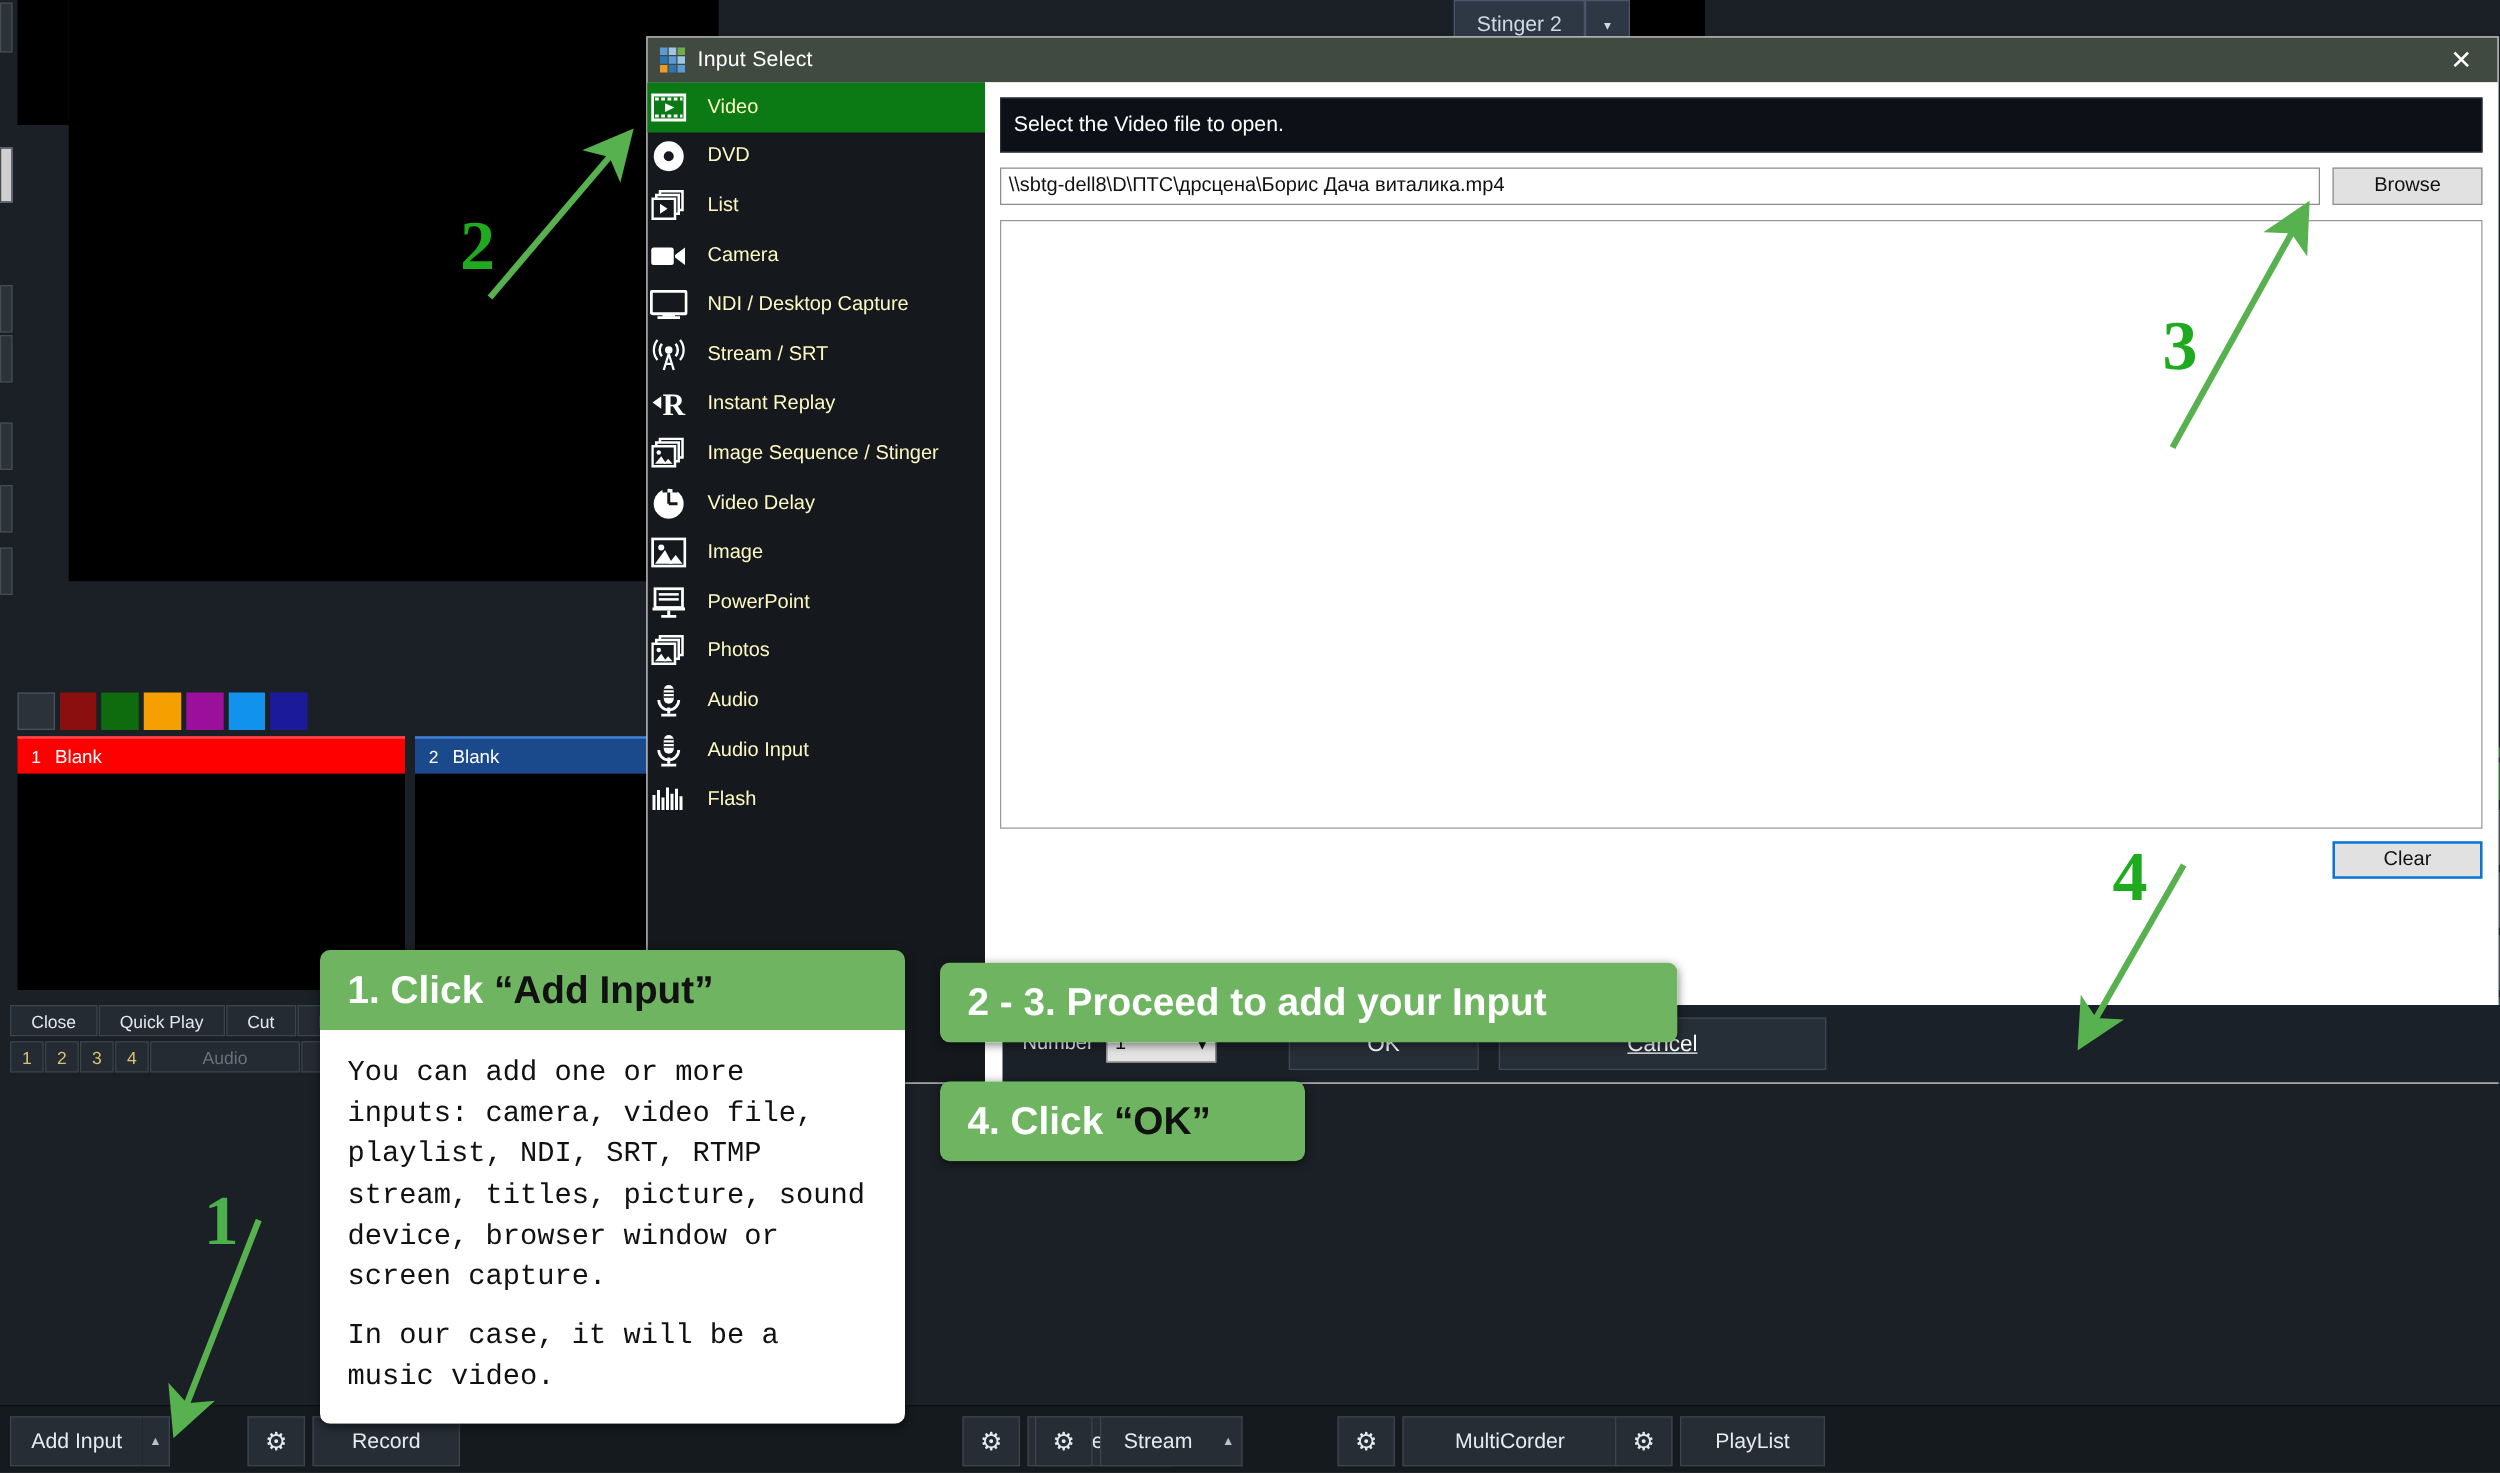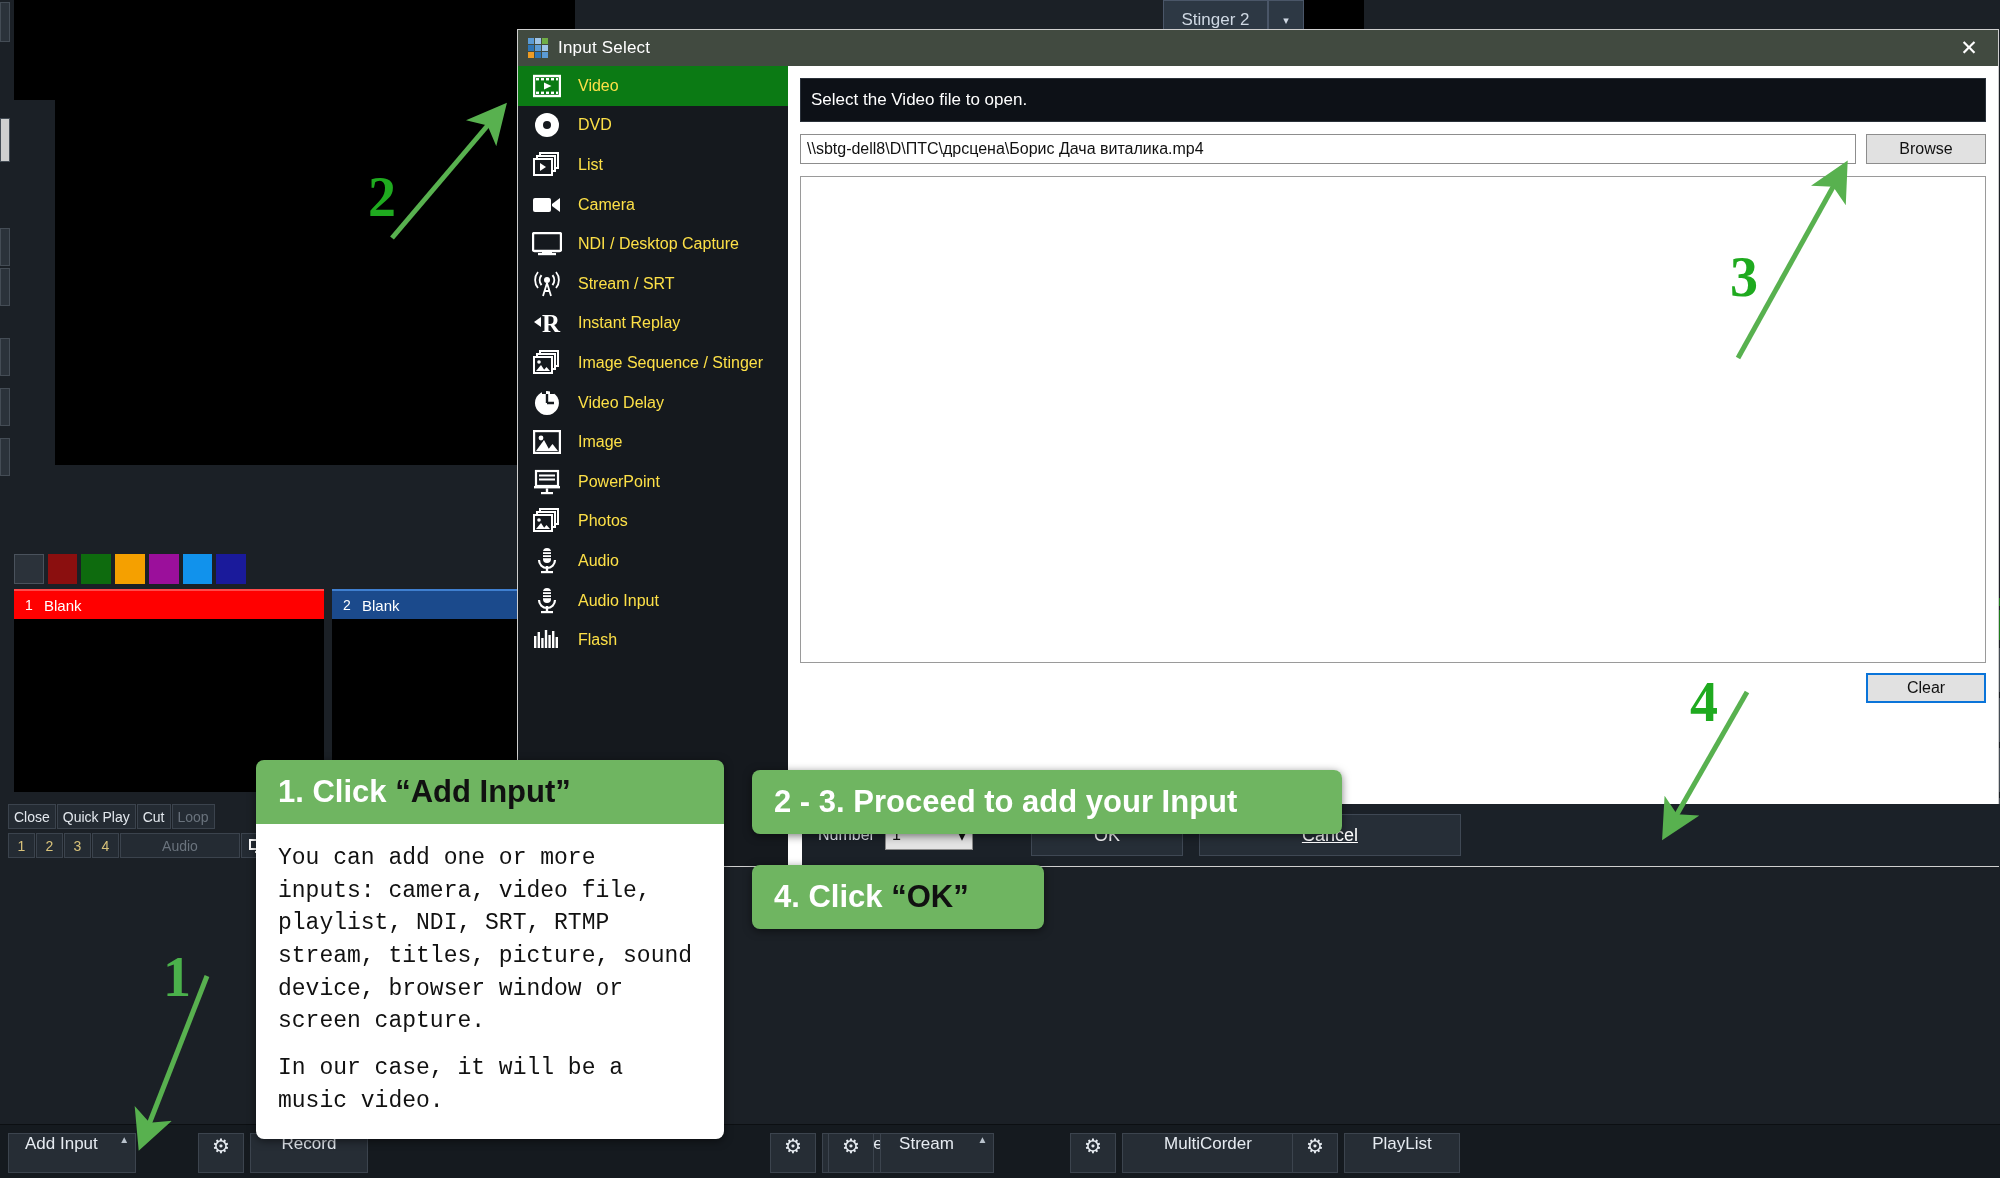--- a/index.html
+++ b/index.html
@@ -37,32 +37,32 @@
     border-top:2px solid #ff4a4a; }
   .bl2 { left:332px; top:589px; width:190px; background:#1b4a8c;
     border-top:2px solid #3f7fd0; }
 
   .blackpane { position:absolute; background:#000; }
 
   
   .ctl-row { position:absolute; display:flex; }
   .ctl-btn { height:25px; background:#242b33; border:1px solid #3b434d;
     color:#e3e8ee; font-size:14px; display:flex; align-items:center;
-    justify-content:center; padding:0 5px; margin-right:1px; }
+    justify-content:center; padding:0 16px; margin-right:1px; }
   .ctl-btn.dim { color:#6a737d; }
   .ctl-num { width:27px; padding:0; color:#d8c27a; }
   .ctl-audio { width:120px; color:#6a737d; }
   .ctl-icon { width:34px; }
 
   
   .bottombar { position:absolute; left:0; bottom:0; width:2000px; height:54px;
     background:#151a1f; border-top:1px solid #0c0f12; }
   .tb-group { position:absolute; top:8px; height:40px; display:flex; }
   .tb-btn { height:40px; background:#262d35; border:1px solid #3c444e; color:#e6ebf1;
-    font-size:17px; display:flex; align-items:flex-start; justify-content:center;
+    font-size:17px; display:flex; align-items:center; justify-content:center;
     padding:0 16px; }
   .tb-gear { width:46px; padding:0; font-size:20px; }
   .tb-caret { width:22px; padding:0; font-size:10px; border-left:none; color:#b9c2cc; }
   .tb-main { border-right:none; }
 
   
   .rt-green { position:absolute; right:0; background:#1c7a1c; }
   .rt-btn { position:absolute; right:0; width:28px; background:#2b323a;
     border:1px solid #444c55; color:#cfd8e3; font-size:15px;
     display:flex; align-items:center; justify-content:center; }
@@ -78,22 +78,22 @@
     color:#fff; font-size:21px; display:flex; align-items:center;
     justify-content:center; }
   .logo-grid { width:20px; height:20px; display:grid;
     grid-template-columns:repeat(3,6px); grid-template-rows:repeat(3,6px); gap:1px; }
   .logo-grid i { display:block; }
 
   
   .dlg-body { position:absolute; left:0; top:36px; width:1480px; height:800px;
     display:flex; background:#fff; }
   .inp-list { width:270px; background:#15191e; padding-top:0; flex:0 0 270px; }
-  .inp-item { height:39.6px; display:flex; align-items:center; color:#fde047;
-    font-size:16px; padding-left:12px; }
+  .inp-item { height:39.6px; display:flex; align-items:center; color:#fef9c3;
+    font-size:16px; }
   .inp-item.sel { background:#0b7a14; }
   .inp-ico { width:34px; height:28px; margin-right:14px; flex:0 0 34px;
     display:flex; align-items:center; justify-content:center; }
   .inp-ico svg { display:block; }
 
   
   .inp-right { flex:1; background:#fff; position:relative; padding:12px 12px 0 12px; }
   .hint-bar { height:44px; background:#0d1117; border:1px solid #2a313a; color:#fff;
     font-size:17px; display:flex; align-items:center; padding:0 10px; }
   .path-row { margin-top:12px; display:flex; gap:10px; }

